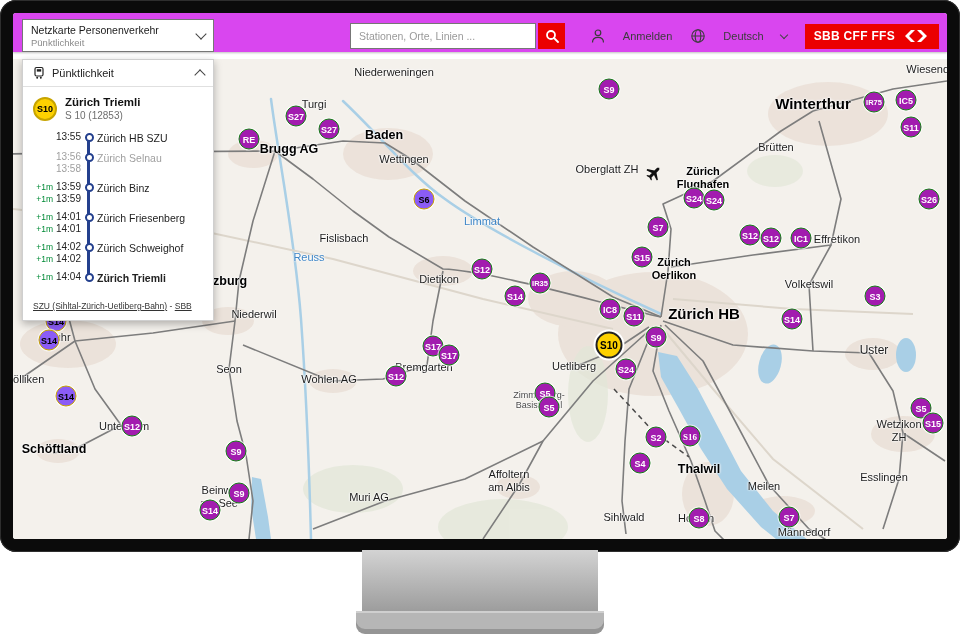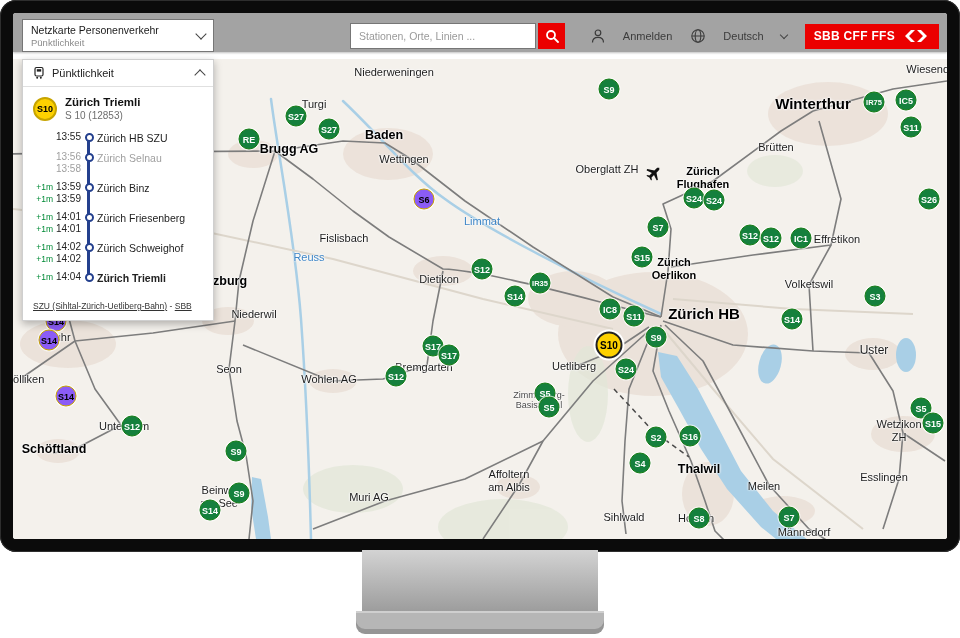--- a/index.html
+++ b/index.html
@@ -6,21 +6,21 @@
   body{width:960px;height:638px;font-family:"Liberation Sans",sans-serif;background:#fff;}
   .stage{position:relative;width:960px;height:638px;overflow:hidden;}
 
   
   .bezel{position:absolute;left:0;top:0;width:960px;height:552px;background:#0b0b0b;border-radius:16px;box-shadow:inset 0 0 0 1px #2e2e2e;}
   .stand-neck{position:absolute;left:362px;top:550px;width:236px;height:62px;background:linear-gradient(180deg,#d3d3d3,#9c9c9c);}
   .stand-base{position:absolute;left:356px;top:611px;width:248px;height:23px;background:#b6b6b6;border-radius:0 0 9px 9px;box-shadow:inset 0 -5px 0 rgba(0,0,0,.18),inset 0 2px 0 rgba(255,255,255,.35);}
   .screen{position:absolute;left:13px;top:13px;width:934px;height:526px;background:#fff;border-radius:3px;overflow:hidden;}
 
   
-  .appheader{position:absolute;left:0;top:0;width:100%;height:39px;background:#a3a3a3;z-index:20;box-shadow:0 1px 2px rgba(0,0,0,.25);}
+  .appheader{position:absolute;left:0;top:0;width:100%;height:39px;background:#d946ef;z-index:20;box-shadow:0 1px 2px rgba(0,0,0,.25);}
   .layersel{position:absolute;left:9px;top:6px;width:192px;height:33px;border:1px solid #767676;background:#fff;display:flex;align-items:center;box-sizing:border-box;padding:0 8px;cursor:pointer;}
   .ls-text{flex:1;min-width:0;}
   .ls-title{font-size:10.5px;color:#1a1a1a;white-space:nowrap;}
   .ls-sub{font-size:9.5px;color:#8c8c8c;margin-top:1px;}
   .chev{width:7px;height:7px;border-right:1.6px solid #444;border-bottom:1.6px solid #444;display:inline-block;flex:0 0 auto;}
   .chev.down{transform:rotate(45deg);margin-top:-3px;}
   .chev.up{transform:rotate(-135deg);margin-top:4px;}
   .chev.sm{width:5px;height:5px;border-width:1.4px;}
   .searchbar{position:absolute;left:337px;top:10px;display:flex;height:26px;}
   .searchbar input{width:186px;height:26px;border:1px solid #767676;box-sizing:border-box;padding:0 8px;font-size:10.5px;font-family:inherit;color:#333;outline:none;background:#fff;}
@@ -35,21 +35,21 @@
   .map svg.base{position:absolute;left:0;top:0;}
   .maplabel{position:absolute;transform:translate(-50%,-50%);white-space:pre-line;text-align:center;line-height:1.15;color:#1c1c1c;text-shadow:0 0 2px #fff,0 0 2px #fff,0 0 3px #fff;pointer-events:none;}
   .maplabel.n{font-size:11px;}
   .maplabel.md{font-size:12px;}
   .maplabel.s{font-size:9px;color:#4a4a4a;}
   .maplabel.b{font-size:11px;font-weight:bold;color:#000;}
   .maplabel.bm{font-size:12.5px;font-weight:bold;color:#000;}
   .maplabel.bl{font-size:15px;font-weight:bold;color:#000;}
   .maplabel.w{font-size:11px;color:#3d85c6;}
   .mbadge{position:absolute;transform:translate(-50%,-50%);width:21px;height:21px;border-radius:50%;display:flex;align-items:center;justify-content:center;font-weight:bold;font-size:9px;box-sizing:border-box;cursor:pointer;z-index:4;}
-  .mbadge.green{background:#15803d;color:#fff;border:1.5px solid #167d16;box-shadow:0 0 0 1px rgba(255,255,255,.65);}
+  .mbadge.green{background:#a21caf;color:#fff;border:1.5px solid #167d16;box-shadow:0 0 0 1px rgba(255,255,255,.65);}
   .mbadge.yellow{background:#8b5cf6;color:#000;border:1.5px solid #c7a400;box-shadow:0 0 0 1px rgba(255,255,255,.65);}
   .mbadge.selected{background:#fdd100;color:#000;border:2px solid #222;box-shadow:0 0 0 2px #fff;width:27px;height:27px;font-size:10px;z-index:6;}
   .plane{position:absolute;left:641px;top:116px;transform:translate(-50%,-50%);z-index:3;}
 
   
   .panel{position:absolute;left:9px;top:46px;width:192px;background:#fff;border:1px solid #cfcfcf;box-shadow:0 3px 8px rgba(0,0,0,.28);z-index:30;box-sizing:border-box;}
   .panel-head{display:flex;align-items:center;gap:6px;padding:6px 9px;border-bottom:1px solid #e0e0e0;font-size:11px;color:#222;cursor:pointer;}
   .panel-head .chev{margin-left:auto;}
   .train-row{display:flex;align-items:center;gap:8px;padding:9px 10px 4px;}
   .train-badge{width:24px;height:24px;border-radius:50%;background:#fdd100;border:2px solid #c7a400;box-sizing:border-box;display:flex;align-items:center;justify-content:center;font-size:9px;font-weight:bold;color:#000;flex:0 0 auto;}
@@ -222,21 +222,21 @@
           <div class="mbadge green" style="left: 643px; top: 278px;">S9</div>
           <div class="mbadge green" style="left: 862px; top: 237px;">S3</div>
           <div class="mbadge green" style="left: 779px; top: 260px;">S14</div>
           <div class="mbadge green" style="left: 420px; top: 287px;">S17</div>
           <div class="mbadge green" style="left: 436px; top: 296px;">S17</div>
           <div class="mbadge green" style="left: 383px; top: 317px;">S12</div>
           <div class="mbadge green" style="left: 613px; top: 310px;">S24</div>
           <div class="mbadge green" style="left: 532px; top: 334px;">S5</div>
           <div class="mbadge green" style="left: 536px; top: 348px;">S5</div>
           <div class="mbadge green" style="left: 643px; top: 378px;">S2</div>
-          <div class="mbadge green" style="left: 677px; top: 377px;">S16</div>
+          <div class="mbadge green" style="left: 677px; top: 377px; font-family: Liberation Serif, serif;">S16</div>
           <div class="mbadge green" style="left: 627px; top: 404px;">S4</div>
           <div class="mbadge green" style="left: 686px; top: 459px;">S8</div>
           <div class="mbadge green" style="left: 776px; top: 458px;">S7</div>
           <div class="mbadge green" style="left: 119px; top: 367px;">S12</div>
           <div class="mbadge green" style="left: 223px; top: 392px;">S9</div>
           <div class="mbadge green" style="left: 226px; top: 434px;">S9</div>
           <div class="mbadge green" style="left: 197px; top: 451px;">S14</div>
           <div class="mbadge green" style="left: 908px; top: 349px;">S5</div>
           <div class="mbadge green" style="left: 920px; top: 364px;">S15</div>
           <div class="mbadge yellow" style="left: 411px; top: 140px;">S6</div>

